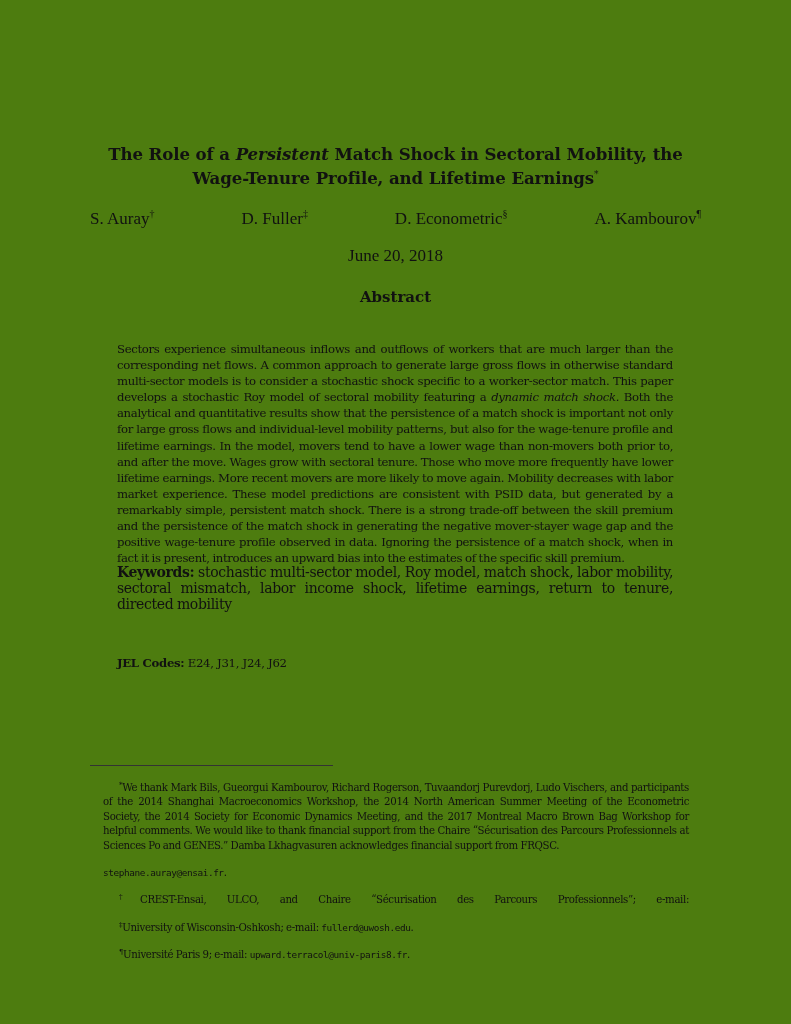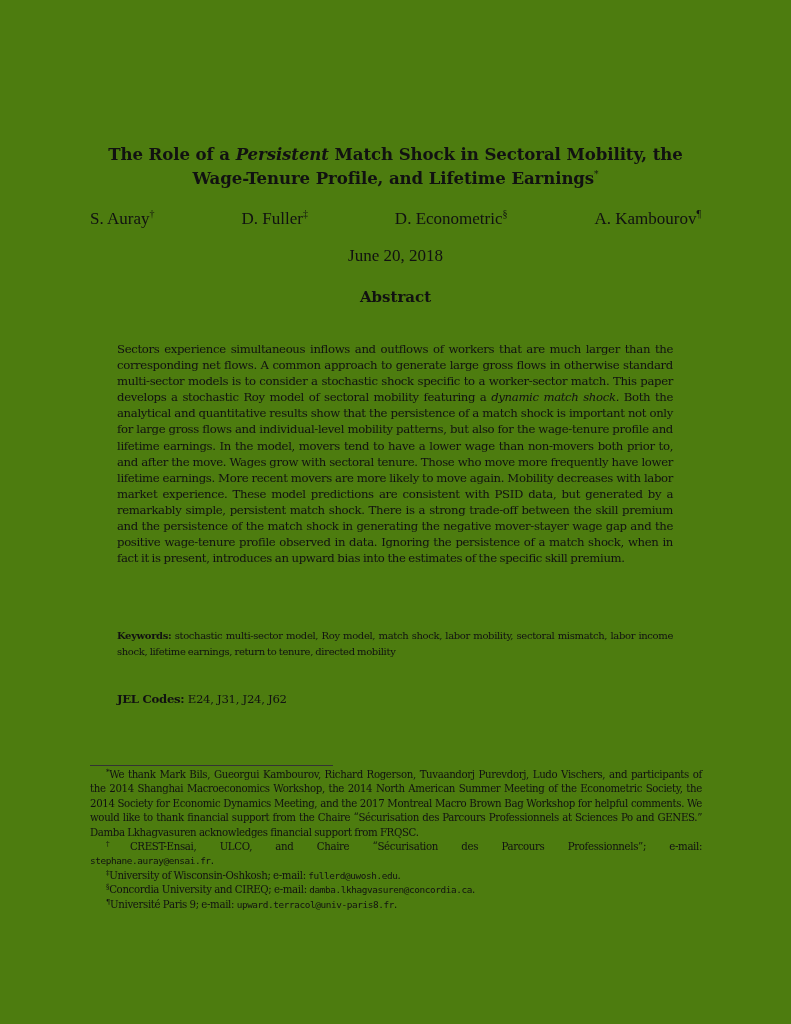--- a/index.html
+++ b/index.html
@@ -11,29 +11,29 @@
   .title .sup { font-size: 9px; vertical-align: super; font-weight: normal; line-height: 0; }
   .authors { position: absolute; left: 90px; width: 611px; top: 208px; display: flex; justify-content: space-between; gap: 40px;
              font-family: "Liberation Serif", serif; font-size: 17px; }
   .authors sup { font-size: 10px; }
   .date { position: absolute; left: 90px; width: 611px; top: 246px; text-align: center;
           font-family: "Liberation Serif", serif; font-size: 17px; }
   .abstract-head { position: absolute; left: 90px; width: 611px; top: 288px; text-align: center;
                    font-weight: bold; font-size: 15px; }
   .abstract { position: absolute; left: 117px; width: 556px; top: 308px; text-align: justify;
               font-size: 11.7px; line-height: 16.1px; letter-spacing: -0.35px; word-spacing: -0.5px; margin-top: 33px; }
-  .keywords { position: absolute; left: 117px; width: 556px; top: 628px; text-align: justify;
-              font-size: 10px; line-height: 16.1px; letter-spacing: -0.35px; word-spacing: -0.5px; }
-  .jel { position: absolute; left: 117px; width: 556px; top: 691px;
+  .keywords { position: absolute; left: 117px; width: 556px; top: 564px; text-align: justify;
+              font-size: 14px; line-height: 16.1px; letter-spacing: -0.35px; word-spacing: -0.5px; }
+  .jel { position: absolute; left: 117px; width: 556px; top: 655px;
          font-size: 11.7px; line-height: 16px; letter-spacing: -0.3px; }
   b.lbl { font-weight: bold; }
   .rule { position: absolute; left: 90px; top: 765px; width: 243px; height: 0; border-top: 1px solid #333; }
   .footnotes { position: absolute; left: 90px; width: 612px; top: 768px;
                font-size: 10.2px; line-height: 14.4px; letter-spacing: -0.35px; word-spacing: -0.3px; }
-  .fn { text-indent: 16px; text-align: justify; margin: 0; }
+  .fn { text-indent: 16px; text-align: justify; margin: 13px; }
   .fn .mark { font-size: 7px; vertical-align: super; line-height: 0; }
   .mono { font-family: "DejaVu Sans Mono", "Liberation Mono", monospace; font-size: 9.4px; letter-spacing: -0.4px; }
   .fn.spread { text-align-last: justify; }
 </style>
 </head>
 <body>
 
 <div class="page">
 
   <div class="title">
@@ -60,20 +60,19 @@
   </div>
 
   <div class="jel">
     <b class="lbl">JEL Codes:</b><span> E24, J31, J24, J62</span>
   </div>
 
   <div class="rule"></div>
 
   <div class="footnotes">
     <p class="fn"><span class="mark">*</span><span>We thank Mark Bils, Gueorgui Kambourov, Richard Rogerson, Tuvaandorj Purevdorj, Ludo Vischers, and participants of the 2014 Shanghai Macroeconomics Workshop, the 2014 North American Summer Meeting of the Econometric Society, the 2014 Society for Economic Dynamics Meeting, and the 2017 Montreal Macro Brown Bag Workshop for helpful comments. We would like to thank financial support from the Chaire “Sécurisation des Parcours Professionnels at Sciences Po and GENES.” Damba Lkhagvasuren acknowledges financial support from FRQSC.</span></p>
+    <p class="fn" style="text-indent:0"><span class="mono">stephane.auray@ensai.fr</span><span>.</span></p>
     <p class="fn spread"><span class="mark">†</span><span>CREST-Ensai, ULCO, and Chaire “Sécurisation des Parcours Professionnels”; e-mail: </span></p>
-    <p class="fn" style="text-indent:0"><span class="mono">stephane.auray@ensai.fr</span><span>.</span></p>
     <p class="fn"><span class="mark">‡</span><span>University of Wisconsin-Oshkosh; e-mail: </span><span class="mono">fullerd@uwosh.edu</span><span>.</span></p>
-    <p class="fn"><span class="mark">§</span><span>Concordia University and CIREQ; e-mail: </span><span class="mono">damba.lkhagvasuren@concordia.ca</span><span>.</span></p>
     <p class="fn"><span class="mark">¶</span><span>Université Paris 9; e-mail: </span><span class="mono">upward.terracol@univ-paris8.fr</span><span>.</span></p>
   </div>
 
 </div>
 
 </body></html>

